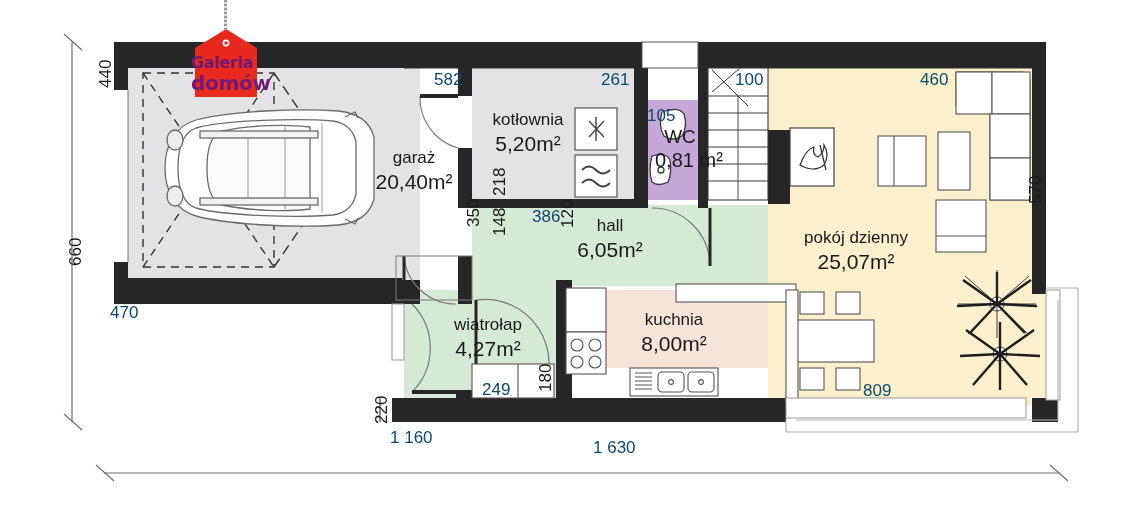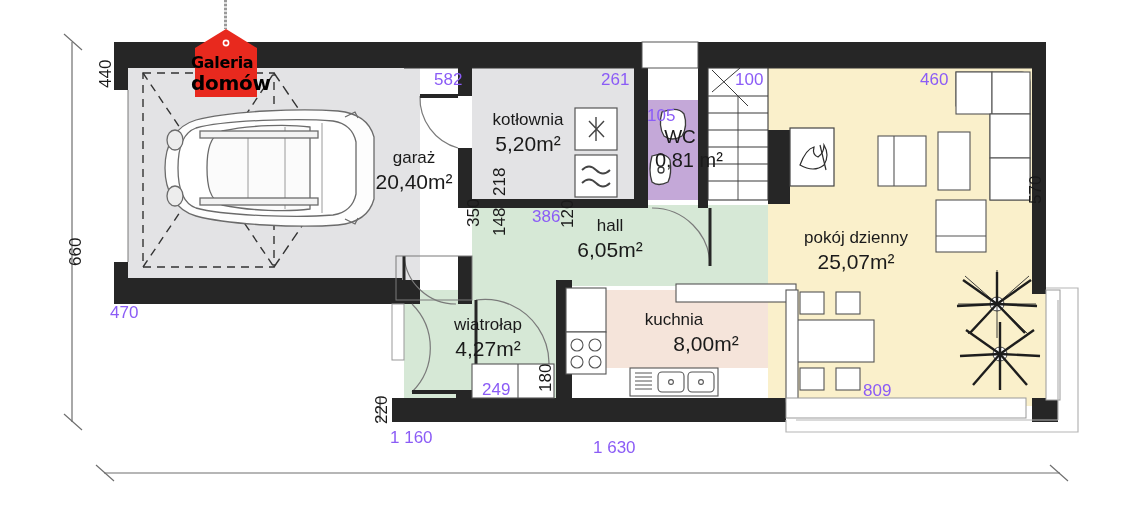--- a/index.html
+++ b/index.html
@@ -30,21 +30,21 @@
   .room-name {
     font-size: 17px;
     text-align: center;
   }
   .room-area {
     font-size: 21px;
     text-align: center;
   }
   .dim {
     font-size: 17px;
-    color: #8b5cf6;
+    color: #0c4a6e;
   }
   .dim-v {
     font-size: 17px;
     color: #1a1a1a;
     transform: rotate(-90deg);
     transform-origin: left top;
   }
   .ctr { transform: translateX(-50%); }
 
   
@@ -62,21 +62,21 @@
     top: 0px;
     width: 3px;
     height: 29px;
     background: repeating-linear-gradient(to bottom, #999 0px, #999 2px, #ddd 2px, #ddd 4px);
     z-index: 39;
   }
   .logo-text {
     position: absolute;
     left: 0; right: 13px;
     text-align: center;
-    color: #000000;
+    color: #701a75;
     font-family: "DejaVu Sans", sans-serif;
     font-weight: bold;
     letter-spacing: -0.3px;
   }
 </style>
 </head>
 <body>
 
 <svg id="plan" viewBox="0 0 1122 526">
   <defs>
@@ -363,21 +363,21 @@
 <div class="lbl room-name ctr" style="left:680px; top:126px; font-size:19px;">WC</div>
 <div class="lbl room-area" style="left:655px; top:148px; font-size:20px; line-height:1.25; width:50px; text-align:center;">0,81 m²</div>
 
 <div class="lbl room-name ctr" style="left:610px; top:216px;">hall</div>
 <div class="lbl room-area ctr" style="left:610px; top:238px;">6,05m²</div>
 
 <div class="lbl room-name ctr" style="left:488px; top:315px;">wiatrołap</div>
 <div class="lbl room-area ctr" style="left:488px; top:337px;">4,27m²</div>
 
 <div class="lbl room-name ctr" style="left:674px; top:310px;">kuchnia</div>
-<div class="lbl room-area ctr" style="left:674px; top:332px;margin-left:32px;">8,00m²</div>
+<div class="lbl room-area ctr" style="left:674px; top:332px;">8,00m²</div>
 
 <div class="lbl room-name ctr" style="left:856px; top:228px;">pokój dzienny</div>
 <div class="lbl room-area ctr" style="left:856px; top:250px;">25,07m²</div>
 
 <div class="lbl dim-v" style="left:96px; top:88px;">440</div>
 <div class="lbl dim-v" style="left:66px; top:266px;">660</div>
 <div class="lbl dim" style="left:110px; top:303px;">470</div>
 
 <div class="lbl dim" style="left:434px; top:70px;">582</div>
 <div class="lbl dim" style="left:601px; top:70px;">261</div>

